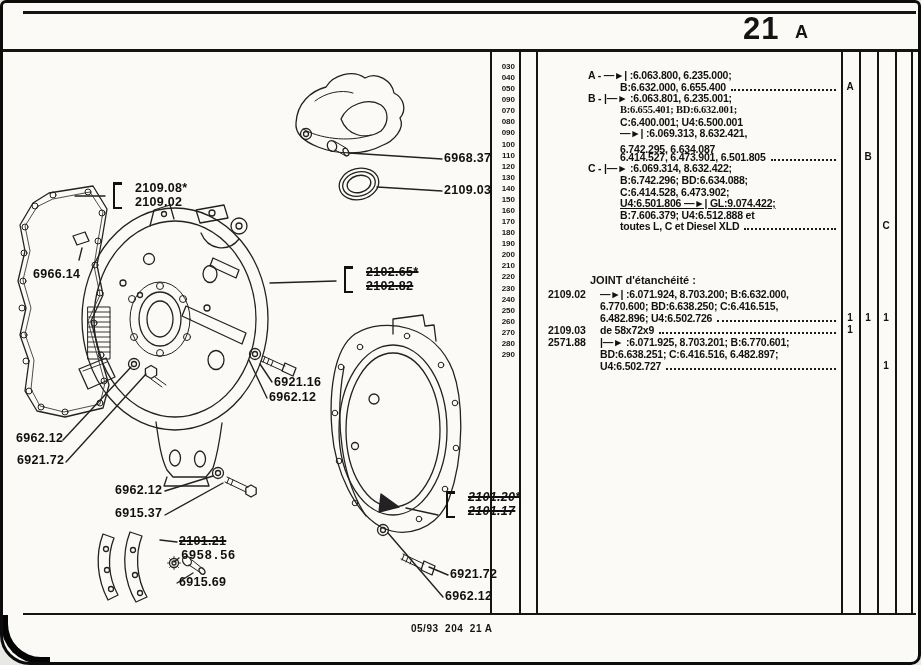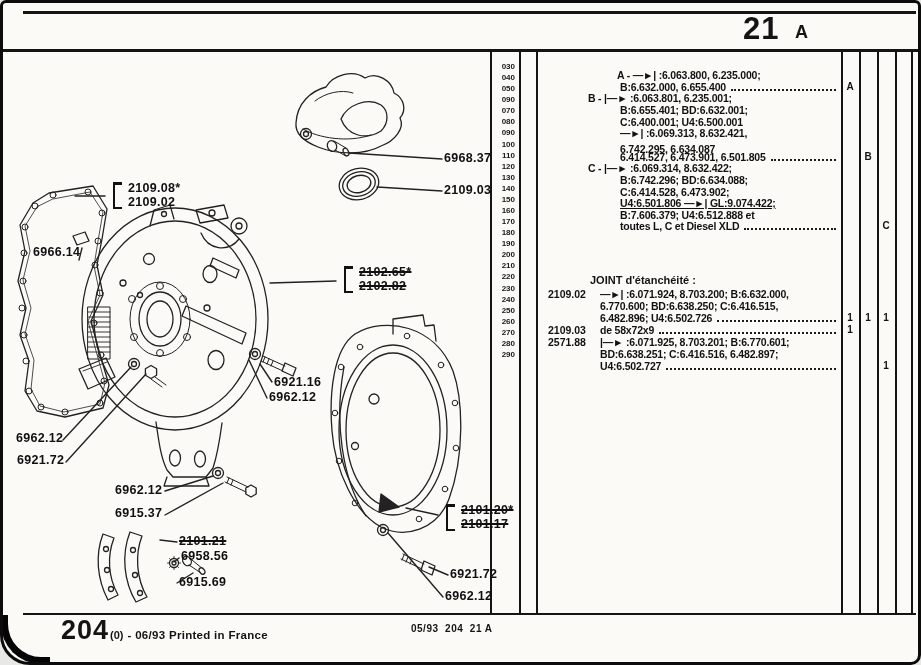--- a/index.html
+++ b/index.html
@@ -17,21 +17,21 @@
   .rownum{font:700 8px/11.08px "Liberation Sans",sans-serif;color:#181818;}
   .trow{position:absolute;display:flex;align-items:flex-end;font:700 10.5px/12px "Liberation Sans",sans-serif;
         letter-spacing:-.2px;color:#111;white-space:pre;}
   .trow .t{white-space:pre;}
   .dots{flex:1 1 auto;min-width:6px;border-bottom:2px dotted #1b1b1b;margin:0 3px 2px 5px;}
   .ref{position:absolute;font:700 10.5px/12px "Liberation Sans",sans-serif;color:#111;}
   .qty{position:absolute;width:18px;text-align:center;font:700 10px/12px "Liberation Sans",sans-serif;color:#111;}
   .joint-title{position:absolute;left:587px;top:271px;font:700 11px/12px "Liberation Sans",sans-serif;}
   .plabel{position:absolute;font:700 12.5px/13.5px "Liberation Sans",sans-serif;letter-spacing:.3px;color:#101010;}
   .plabel.strike div{text-decoration:line-through;text-decoration-thickness:2px;}
-  .plabel.bracket{padding-left:13px;border-left:2.5px solid #111;}
+  .plabel.bracket{padding-left:20px;border-left:2.5px solid #111;}
   .plabel.bracket::before,.plabel.bracket::after{content:"";position:absolute;left:0;width:7px;height:2.5px;background:#111;}
   .plabel.bracket::before{top:0;}
   .plabel.bracket::after{bottom:0;}
   svg.diagram{position:absolute;left:0;top:0;pointer-events:none;}
   .footer-left{position:absolute;left:58px;top:612px;display:flex;align-items:baseline;font-weight:700;}
   .footer-left .big{font-size:27px;letter-spacing:1px;}
   .footer-left .sub{font-size:11px;margin-left:1px;}
   .footer-left .rest{font-size:11.5px;margin-left:4px;letter-spacing:.3px;}
   .footer-ref{position:absolute;left:408px;top:620px;font:700 10px/12px "Liberation Sans",sans-serif;white-space:pre;letter-spacing:.5px;}
   .scan-corner{position:absolute;left:-2px;bottom:-2px;width:42px;height:42px;border-left:7px solid #050505;
@@ -248,21 +248,21 @@
       <path d="M445,572 L426,564"></path>
       <path d="M440,594 L385,530"></path>
     </g>
   </svg>
 
   <div>
       <div class="plabel bracket" style="left: 110px; top: 179px;">
         <div>2109.08*</div>
         <div>2109.02</div>
       </div>
-      <div class="plabel" style="left: 30px; top: 243px;">
+      <div class="plabel" style="left: 30px; top: 265px;">
         <div>6966.14</div>
       </div>
       <div class="plabel" style="left: 441px; top: 149px;">
         <div>6968.37</div>
       </div>
       <div class="plabel" style="left: 441px; top: 181px;">
         <div>2109.03</div>
       </div>
       <div class="plabel bracket strike" style="left: 341px; top: 263px;">
         <div>2102.65*</div>
@@ -282,27 +282,27 @@
       </div>
       <div class="plabel" style="left: 112px; top: 481px;">
         <div>6962.12</div>
       </div>
       <div class="plabel" style="left: 112px; top: 504px;">
         <div>6915.37</div>
       </div>
       <div class="plabel strike" style="left: 176px; top: 532px;">
         <div>2101.21</div>
       </div>
-      <div class="plabel" style="left: 178px; top: 547px;">
+      <div class="plabel" style="left: 178px; top: 547px; font-family: Liberation Mono, monospace;">
         <div>6958.56</div>
       </div>
       <div class="plabel" style="left: 176px; top: 573px;">
         <div>6915.69</div>
       </div>
-      <div class="plabel bracket strike" style="left: 443px; top: 501px;">
+      <div class="plabel bracket strike" style="left: 443px; top: 488px; font-style: italic;">
         <div>2101.20*</div>
         <div>2101.17</div>
       </div>
       <div class="plabel" style="left: 447px; top: 565px;">
         <div>6921.72</div>
       </div>
       <div class="plabel" style="left: 442px; top: 587px;">
         <div>6962.12</div>
       </div>
     </div>
@@ -331,25 +331,25 @@
         <div class="rownum">220</div>
         <div class="rownum">230</div>
         <div class="rownum">240</div>
         <div class="rownum">250</div>
         <div class="rownum">260</div>
         <div class="rownum">270</div>
         <div class="rownum">280</div>
         <div class="rownum">290</div>
       </div>
     <div class="joint-title">JOINT d'étanchéité :</div>
-  <div class="trow" style="left: 585px; top: 66px; width: 251px; margin-left: 29px;"><span class="t">A - —►| :6.063.800, 6.235.000;</span></div>
+  <div class="trow" style="left: 585px; top: 66px; width: 251px;"><span class="t">A - —►| :6.063.800, 6.235.000;</span></div>
       <div class="trow" style="left: 617px; top: 78px; width: 219px;"><span class="t">B:6.632.000, 6.655.400</span><span class="dots"></span></div>
       <div class="qty" style="left: 838px; top: 78px;">A</div>
       <div class="trow" style="left: 585px; top: 89px; width: 251px;"><span class="t">B - |—► :6.063.801, 6.235.001;</span></div>
-      <div class="trow" style="left: 617px; top: 101px; width: 219px;"><span class="t">B:6.655.401; BD:6.632.001;</span></div>
+      <div class="trow" style="left: 617px; top: 101px; width: 219px; font-family: Liberation Serif, serif;"><span class="t">B:6.655.401; BD:6.632.001;</span></div>
       <div class="trow" style="left: 617px; top: 113px; width: 219px;"><span class="t">C:6.400.001; U4:6.500.001</span></div>
       <div class="trow" style="left: 617px; top: 124px; width: 219px;"><span class="t">—►| :6.069.313, 8.632.421,</span></div>
       <div class="trow" style="left: 617px; top: 140px; width: 219px;"><span class="t">6.742.295, 6.634.087</span></div>
       <div class="trow" style="left: 617px; top: 148px; width: 219px;"><span class="t">6.414.527, 6.473.901, 6.501.805</span><span class="dots"></span></div>
       <div class="qty" style="left: 856px; top: 148px;">B</div>
       <div class="trow" style="left: 585px; top: 159px; width: 251px;"><span class="t">C - |—► :6.069.314, 8.632.422;</span></div>
       <div class="trow" style="left: 617px; top: 171px; width: 219px;"><span class="t">B:6.742.296; BD:6.634.088;</span></div>
       <div class="trow" style="left: 617px; top: 183px; width: 219px;"><span class="t">C:6.414.528, 6.473.902;</span></div>
       <div class="trow" style="left: 617px; top: 194px; width: 219px; text-decoration: underline;"><span class="t">U4:6.501.806 —►| GL:9.074.422;</span></div>
       <div class="trow" style="left: 617px; top: 206px; width: 219px;"><span class="t">B:7.606.379; U4:6.512.888 et</span></div>
@@ -365,20 +365,15 @@
       <div class="trow" style="left: 597px; top: 321px; width: 239px;"><span class="t">de 58x72x9</span><span class="dots"></span></div>
       <div class="ref" style="left: 545px; top: 321px;">2109.03</div>
       <div class="qty" style="left: 838px; top: 321px;">1</div>
       <div class="trow" style="left: 597px; top: 333px; width: 239px;"><span class="t">|—► :6.071.925, 8.703.201; B:6.770.601;</span></div>
       <div class="ref" style="left: 545px; top: 333px;">2571.88</div>
       <div class="trow" style="left: 597px; top: 345px; width: 239px;"><span class="t">BD:6.638.251; C:6.416.516, 6.482.897;</span></div>
       <div class="trow" style="left: 597px; top: 357px; width: 239px;"><span class="t">U4:6.502.727</span><span class="dots"></span></div>
       <div class="qty" style="left: 874px; top: 357px;">1</div>
     </div>
 
-  <div class="footer-left">
-    <span class="big">204</span>
-    <span class="sub">(0)</span>
-    <span class="rest">- 06/93 Printed in France</span>
-  </div>
   <div class="footer-ref">05/93  204  21 A</div>
 
 </div>
 
 </body></html>

